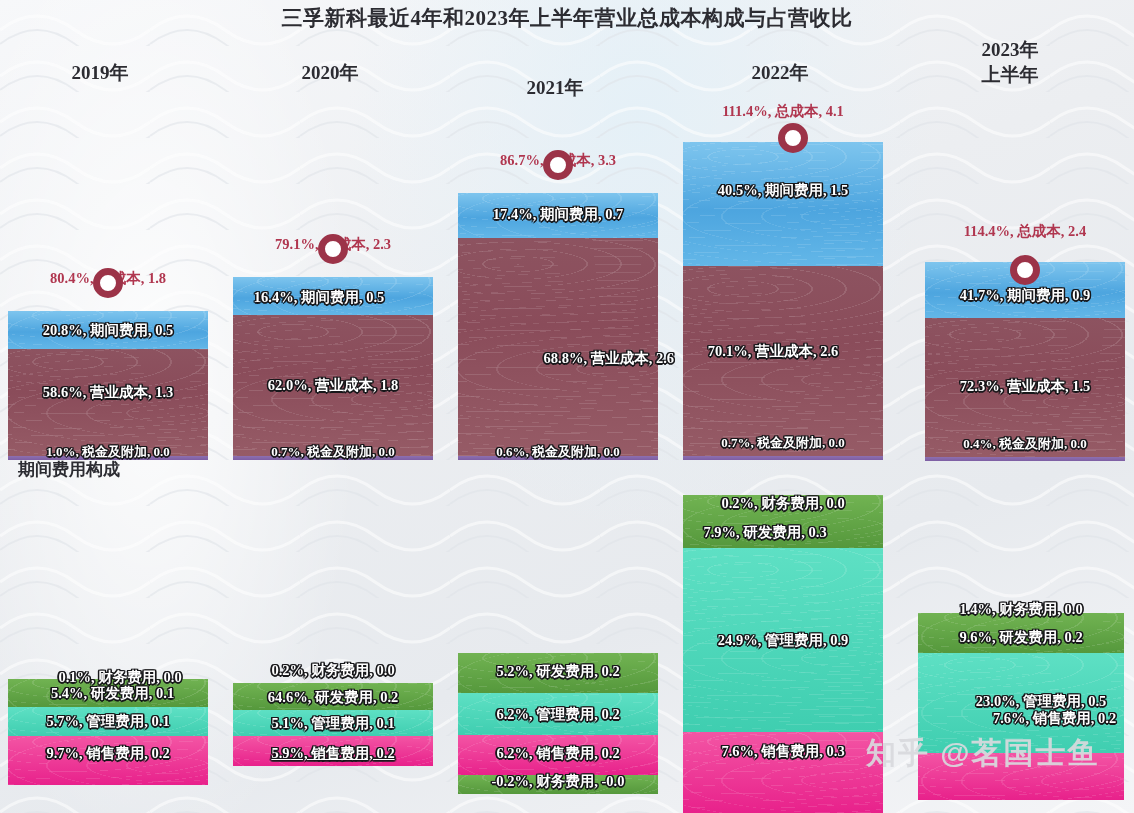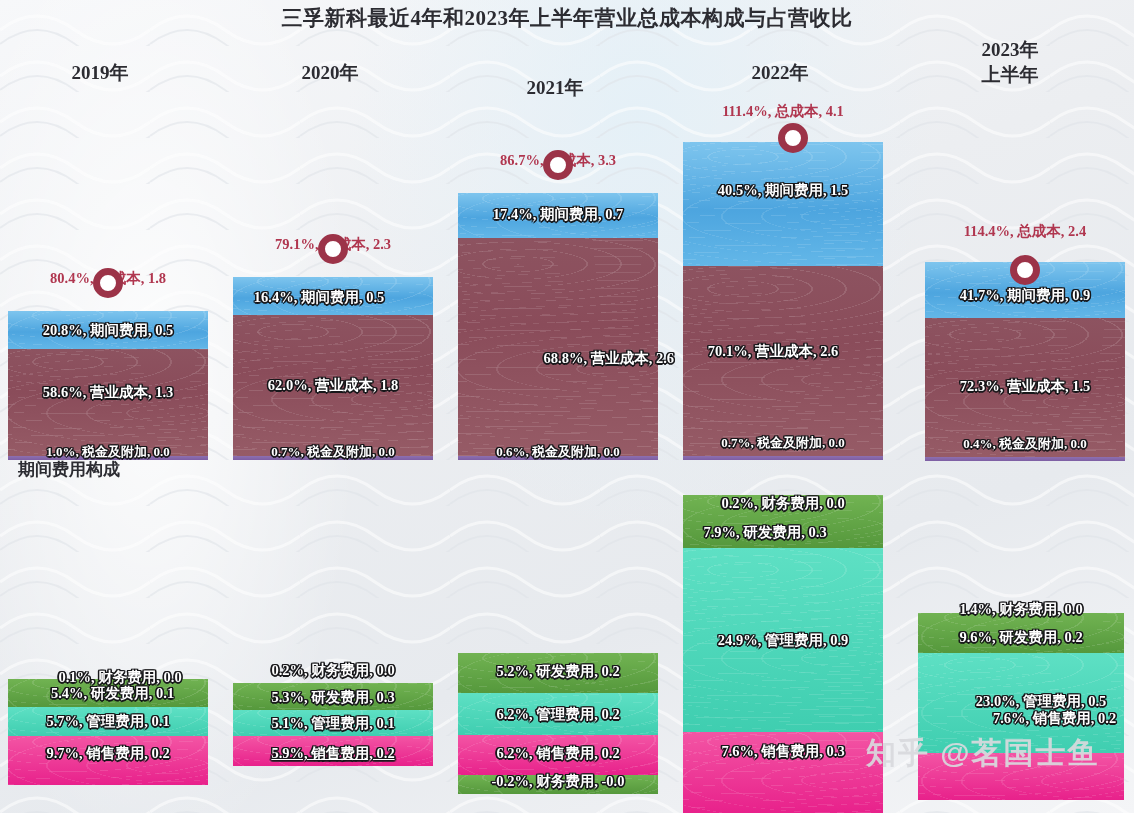--- a/index.html
+++ b/index.html
@@ -204,21 +204,21 @@
       <div class="wav"></div>
     </div>
   <div class="seg seg-admin" style="height:26px">
       <div class="wav"></div>
     </div>
   <div class="seg seg-sales" style="height:30px">
       <div class="wav"></div>
     </div>
 </div>
 <div class="lbl" style="left:233px;top:661px;width:200px;">0.2%, 财务费用, 0.0</div>
-<div class="lbl" style="left:233px;top:688px;width:200px;">5.3%, 研发费用, 0.3</div>
+<div class="lbl" style="left:233px;top:688px;width:200px;">64.6%, 研发费用, 0.2</div>
 <div class="lbl" style="left:233px;top:714px;width:200px;">5.1%, 管理费用, 0.1</div>
 <div class="lbl" style="left:233px;top:744px;width:200px;text-decoration:underline;">5.9%, 销售费用, 0.2</div>
 
 <div class="col" style="left:458px;top:653px;width:200px;">
   <div class="seg seg-rd" style="height:40px">
       <div class="wav"></div>
     </div>
   <div class="seg seg-admin" style="height:42px">
       <div class="wav"></div>
     </div>

